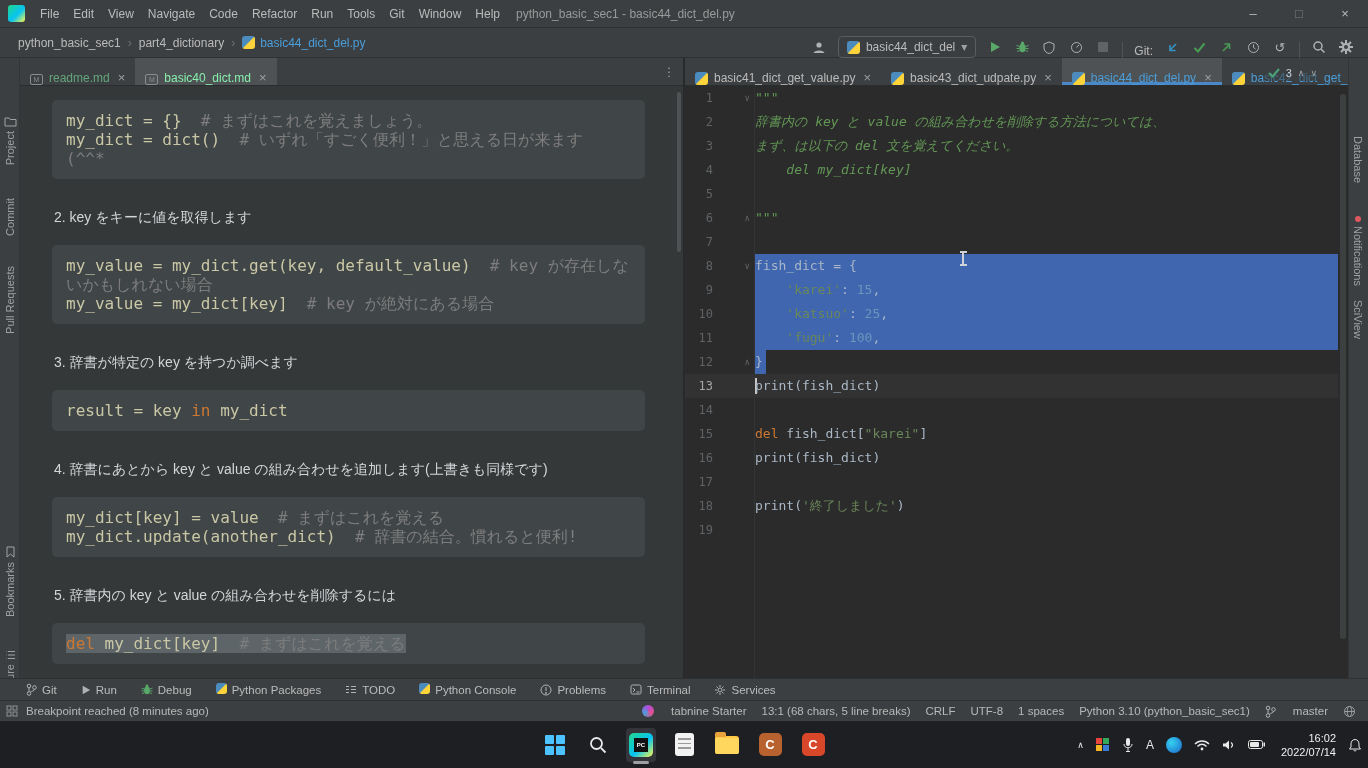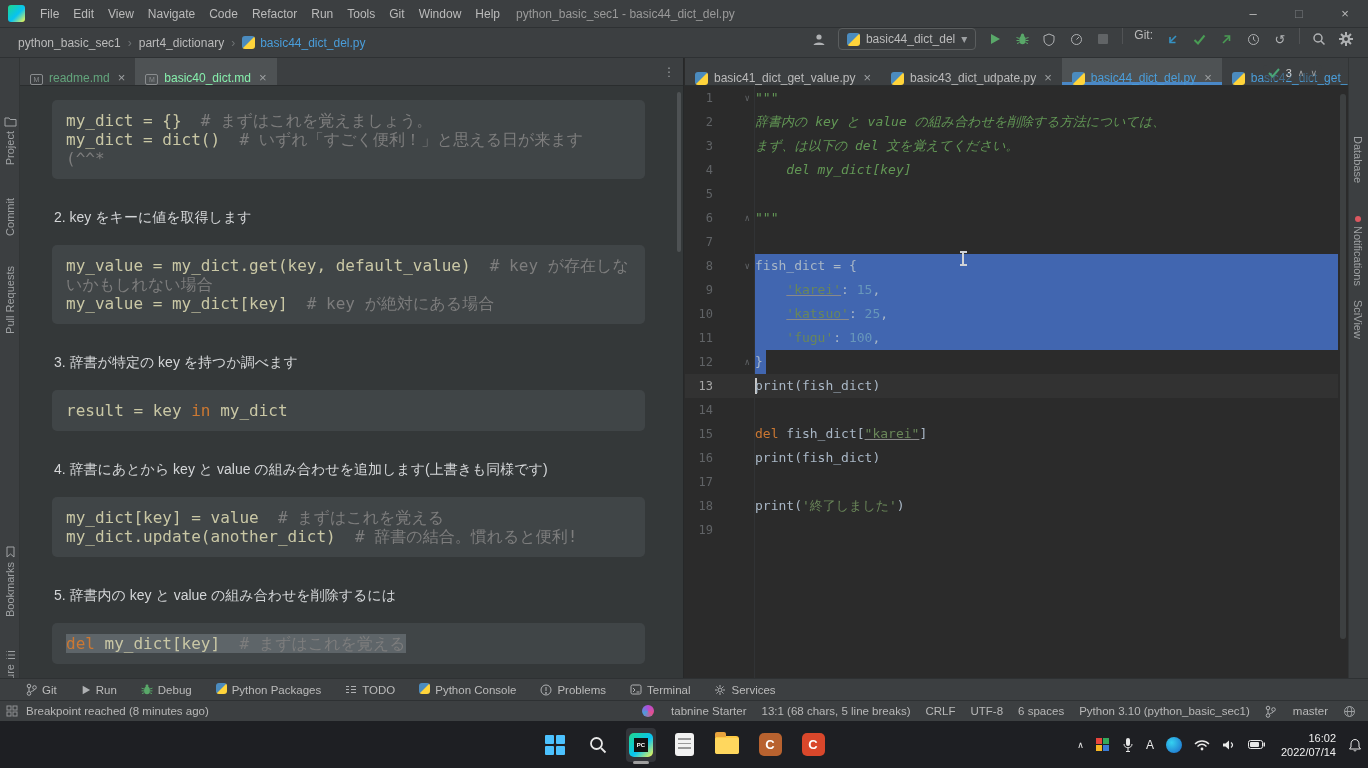--- a/index.html
+++ b/index.html
@@ -12,21 +12,21 @@
 .menu-item{padding:0 7px;line-height:28px;cursor:default}
 .win-title{position:absolute;left:516px;color:#9a9a9a}
 .win-controls{position:absolute;right:0;top:0;height:28px;display:flex}
 .win-controls span{width:46px;text-align:center;line-height:28px;font-size:13px;color:#bbbbbb}
 
 
 .navbar{position:absolute;top:28px;left:0;right:0;height:30px;background:#3c3f41;border-bottom:1px solid #2e3133;display:flex;align-items:center;padding-left:18px;color:#bbbbbb;font-size:12px;z-index:19}
 .crumbs{display:flex;align-items:center;gap:7px}
 .crumb-sep{color:#6f7375}
 .crumb-last{color:#4a9edb;display:flex;align-items:center;gap:5px}
-.nav-right{position:absolute;right:14px;top:0;height:30px;display:flex;align-items:flex-start;gap:11px}
+.nav-right{position:absolute;right:14px;top:0;height:30px;display:flex;align-items:flex-end;gap:11px}
 .runcfg{display:flex;align-items:center;gap:6px;background:#3b3e40;border:1px solid #5a5d5e;border-radius:4px;height:22px;padding:0 8px;color:#bbbbbb}
 .nav-sep{width:1px;height:16px;background:#515355}
 .icon-btn{display:flex;align-items:center;justify-content:center;width:16px;height:22px}
 .stop-sq{width:10px;height:10px;background:#616466;border-radius:1px}
 .pyicon{display:inline-block;width:13px;height:13px;border-radius:3px;background:linear-gradient(135deg,#4b8bbe 0 48%,#ffd43b 52% 100%);flex:none}
 .mdicon{display:inline-block;width:13px;height:11px;border:1px solid #8a8d8f;border-radius:2px;color:#8a8d8f;font-size:7px;line-height:9px;text-align:center;flex:none}
 
 
 .main{position:absolute;top:58px;left:0;right:0;bottom:90px}
 .stripe{position:absolute;top:0;bottom:0;width:20px;background:#3c3f41;z-index:5}
@@ -65,21 +65,21 @@
 .eline .fold{width:42px;flex:none;text-align:right;padding-right:5px;color:#606366;font-size:9px}
 .ecode{white-space:pre;display:flex;align-items:center}
 .eline.self .ecode{background:#4166b0;flex:1}
 .selpart{background:#4166b0;padding-right:3px;white-space:pre}
 .eline.cur{background:#323232}
 .tk{white-space:pre}
 .tk-doc{color:#629755;font-style:italic}
 .tk-kw{color:#cc7832}
 .tk-str{color:#6a8759}
 .tk-num{color:#6897bb}
-.tk-u{text-decoration:underline;text-decoration-color:#8a8a8a}
+.tk-u{text-decoration-color:#8a8a8a}
 .caret{display:inline-block;width:2px;height:16px;background:#c8c8c8;margin-right:-2px;vertical-align:middle}
 .inspect-widget{position:absolute;top:7px;right:26px;display:flex;align-items:center;gap:6px;color:#d0d0d0;font-size:11px;z-index:6;background:rgba(60,63,65,.55);padding:2px 5px;border-radius:4px}
 .inspect-widget .chev{color:#9fa2a4;font-size:9px}
 .ed-scroll{position:absolute;right:0;top:28px;width:10px;bottom:0}
 .ed-thumb{position:absolute;left:2px;right:2px;top:8px;height:545px;background:#464a4c;border-radius:3px;opacity:.7}
 
 
 .mouse-ibeam{position:absolute;left:962px;top:251px;width:2px;height:15px;background:#cfd2d6;z-index:60}
 .mouse-ibeam::before,.mouse-ibeam::after{content:"";position:absolute;left:-2.5px;width:7px;height:2px;background:#cfd2d6}
 .mouse-ibeam::after{bottom:0}
@@ -567,21 +567,21 @@
     </span>
     <span>Breakpoint reached (8 minutes ago)</span>
     <div class="sb-right">
       <span class="sb-item">
         <span class="tn-logo"></span>
         <span>tabnine Starter</span>
       </span>
       <span class="sb-item">13:1 (68 chars, 5 line breaks)</span>
       <span class="sb-item">CRLF</span>
       <span class="sb-item">UTF-8</span>
-      <span class="sb-item">6 spaces</span>
+      <span class="sb-item">1 spaces</span>
       <span class="sb-item">Python 3.10 (python_basic_sec1)</span>
       <span class="sb-item">
         <svg width="11" height="13">
             <g fill="none" stroke="#afb1b3">
               <circle cx="3" cy="3" r="1.8"></circle>
               <circle cx="3" cy="10.5" r="1.8"></circle>
               <circle cx="8.5" cy="4.5" r="1.8"></circle>
               <path d="M3 4.8v3.9M8.5 6.3c0 2-3.5 1.6-4.2 3"></path>
             </g>
           </svg>

